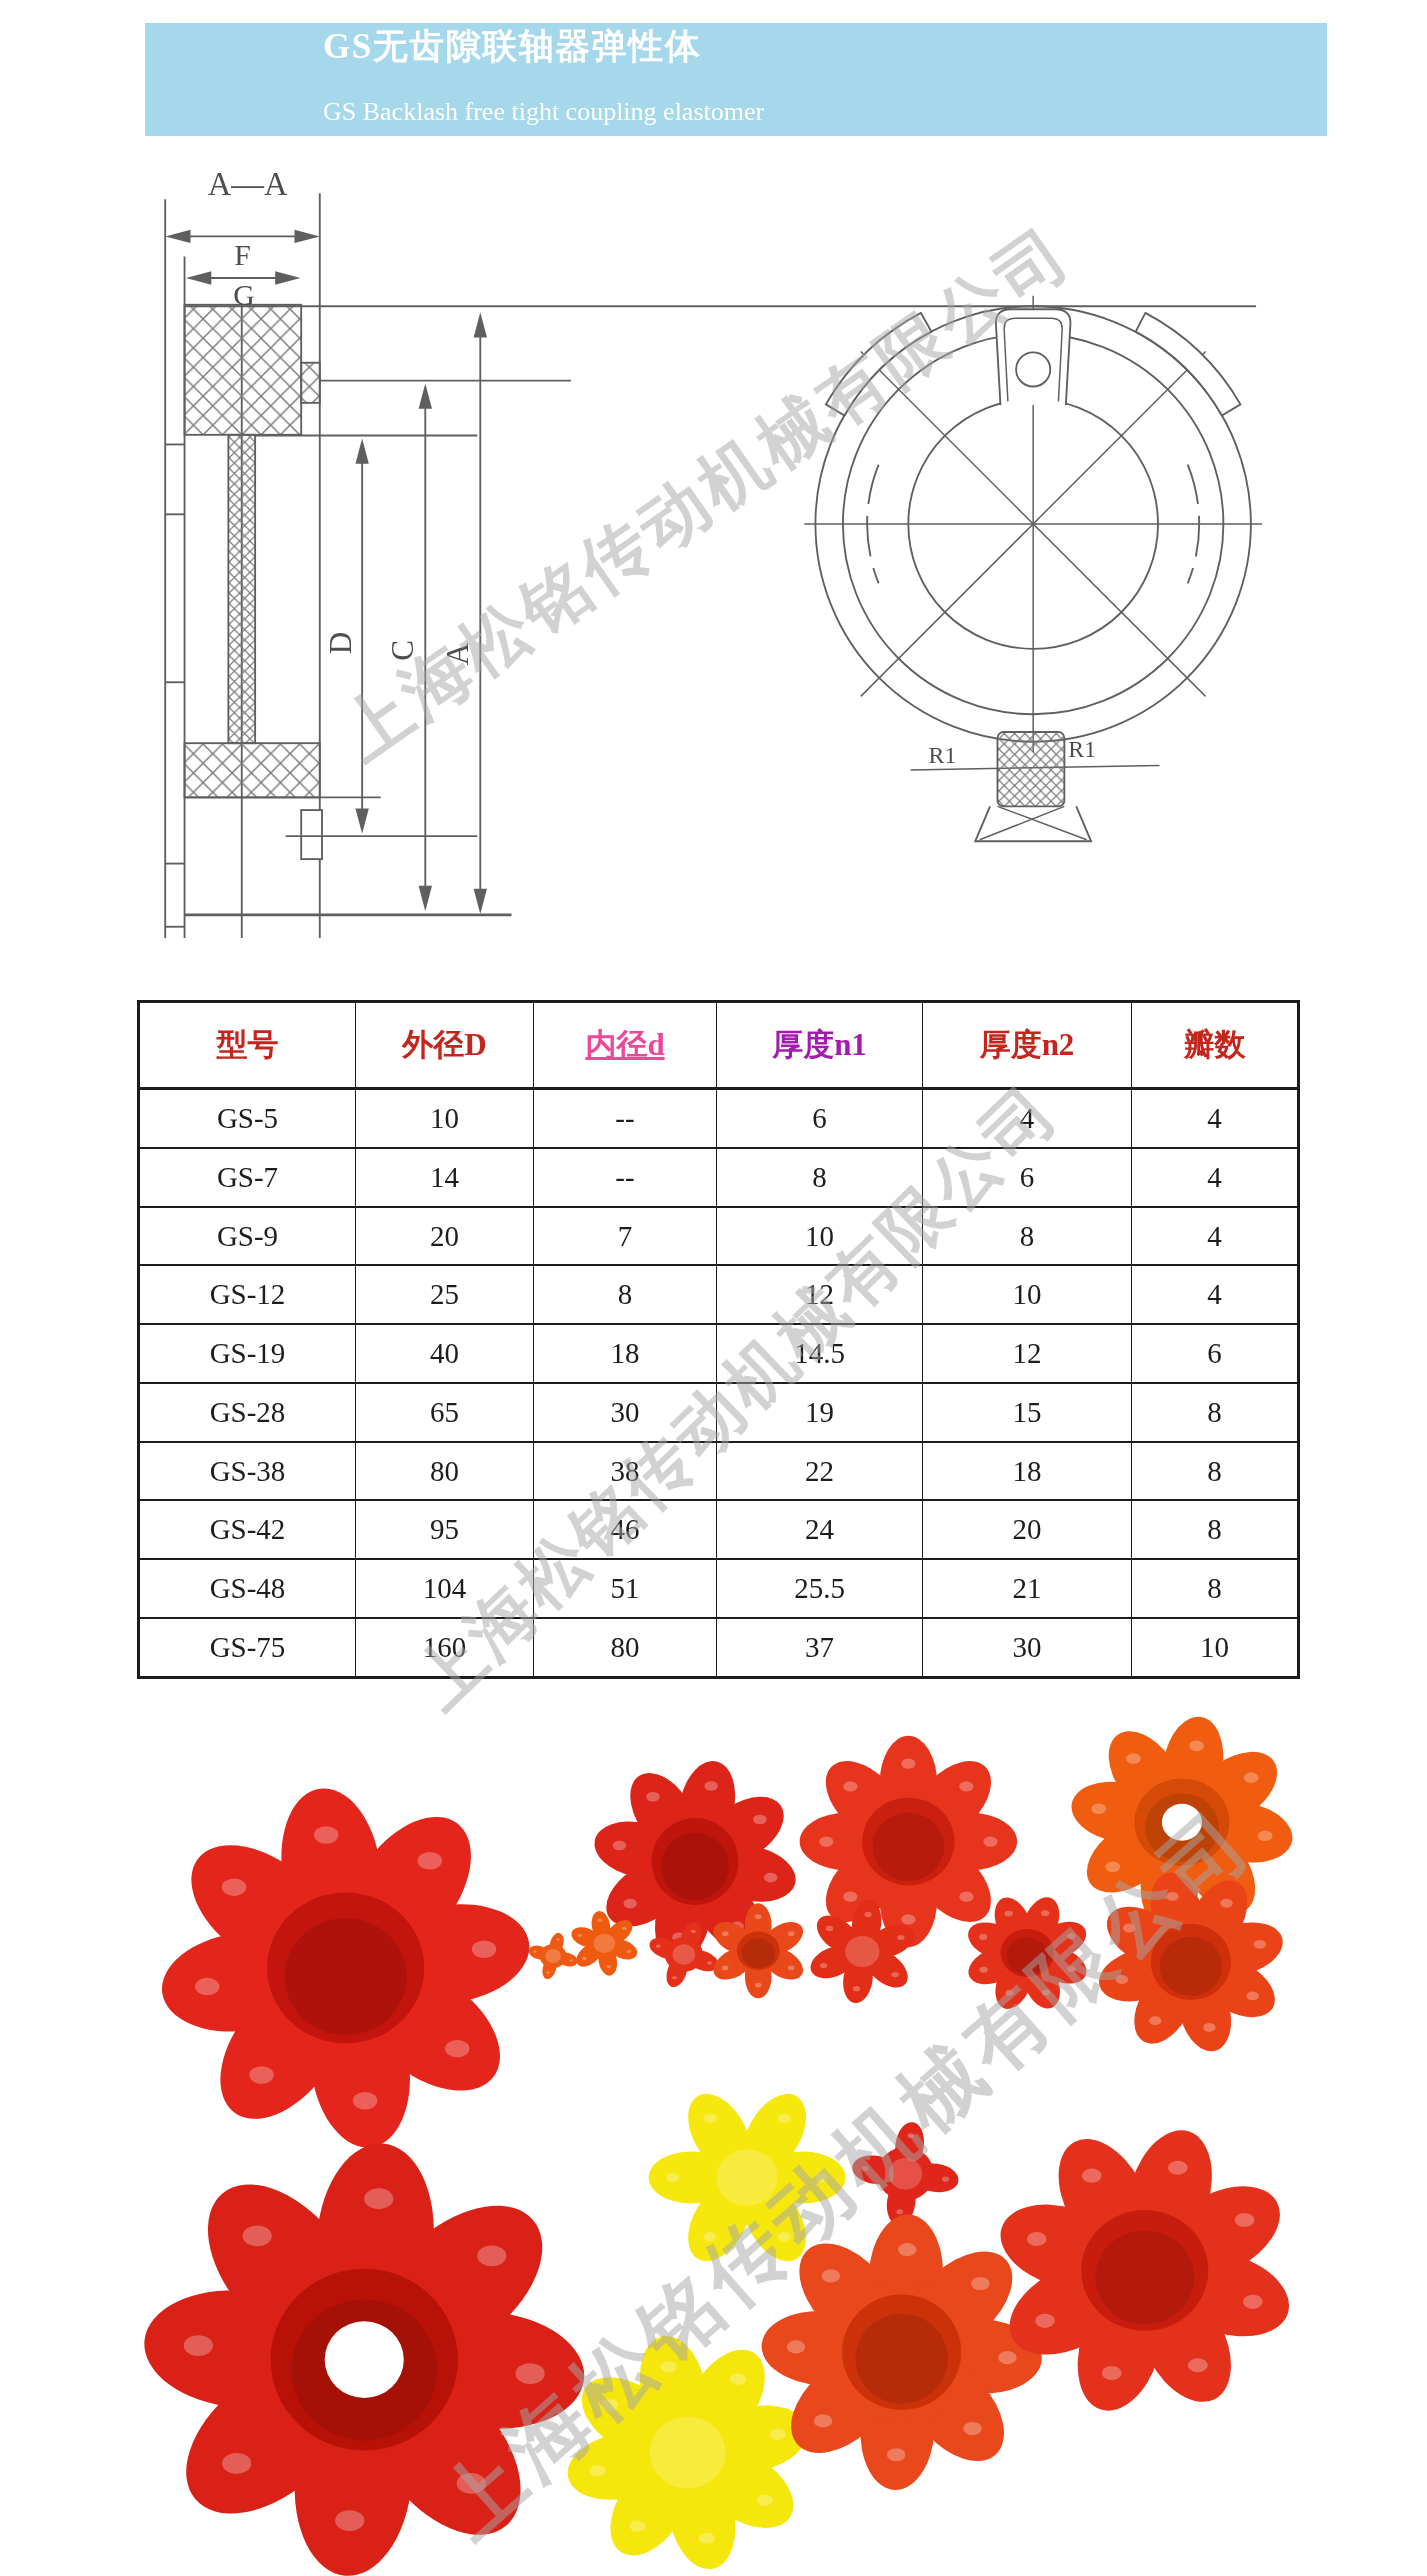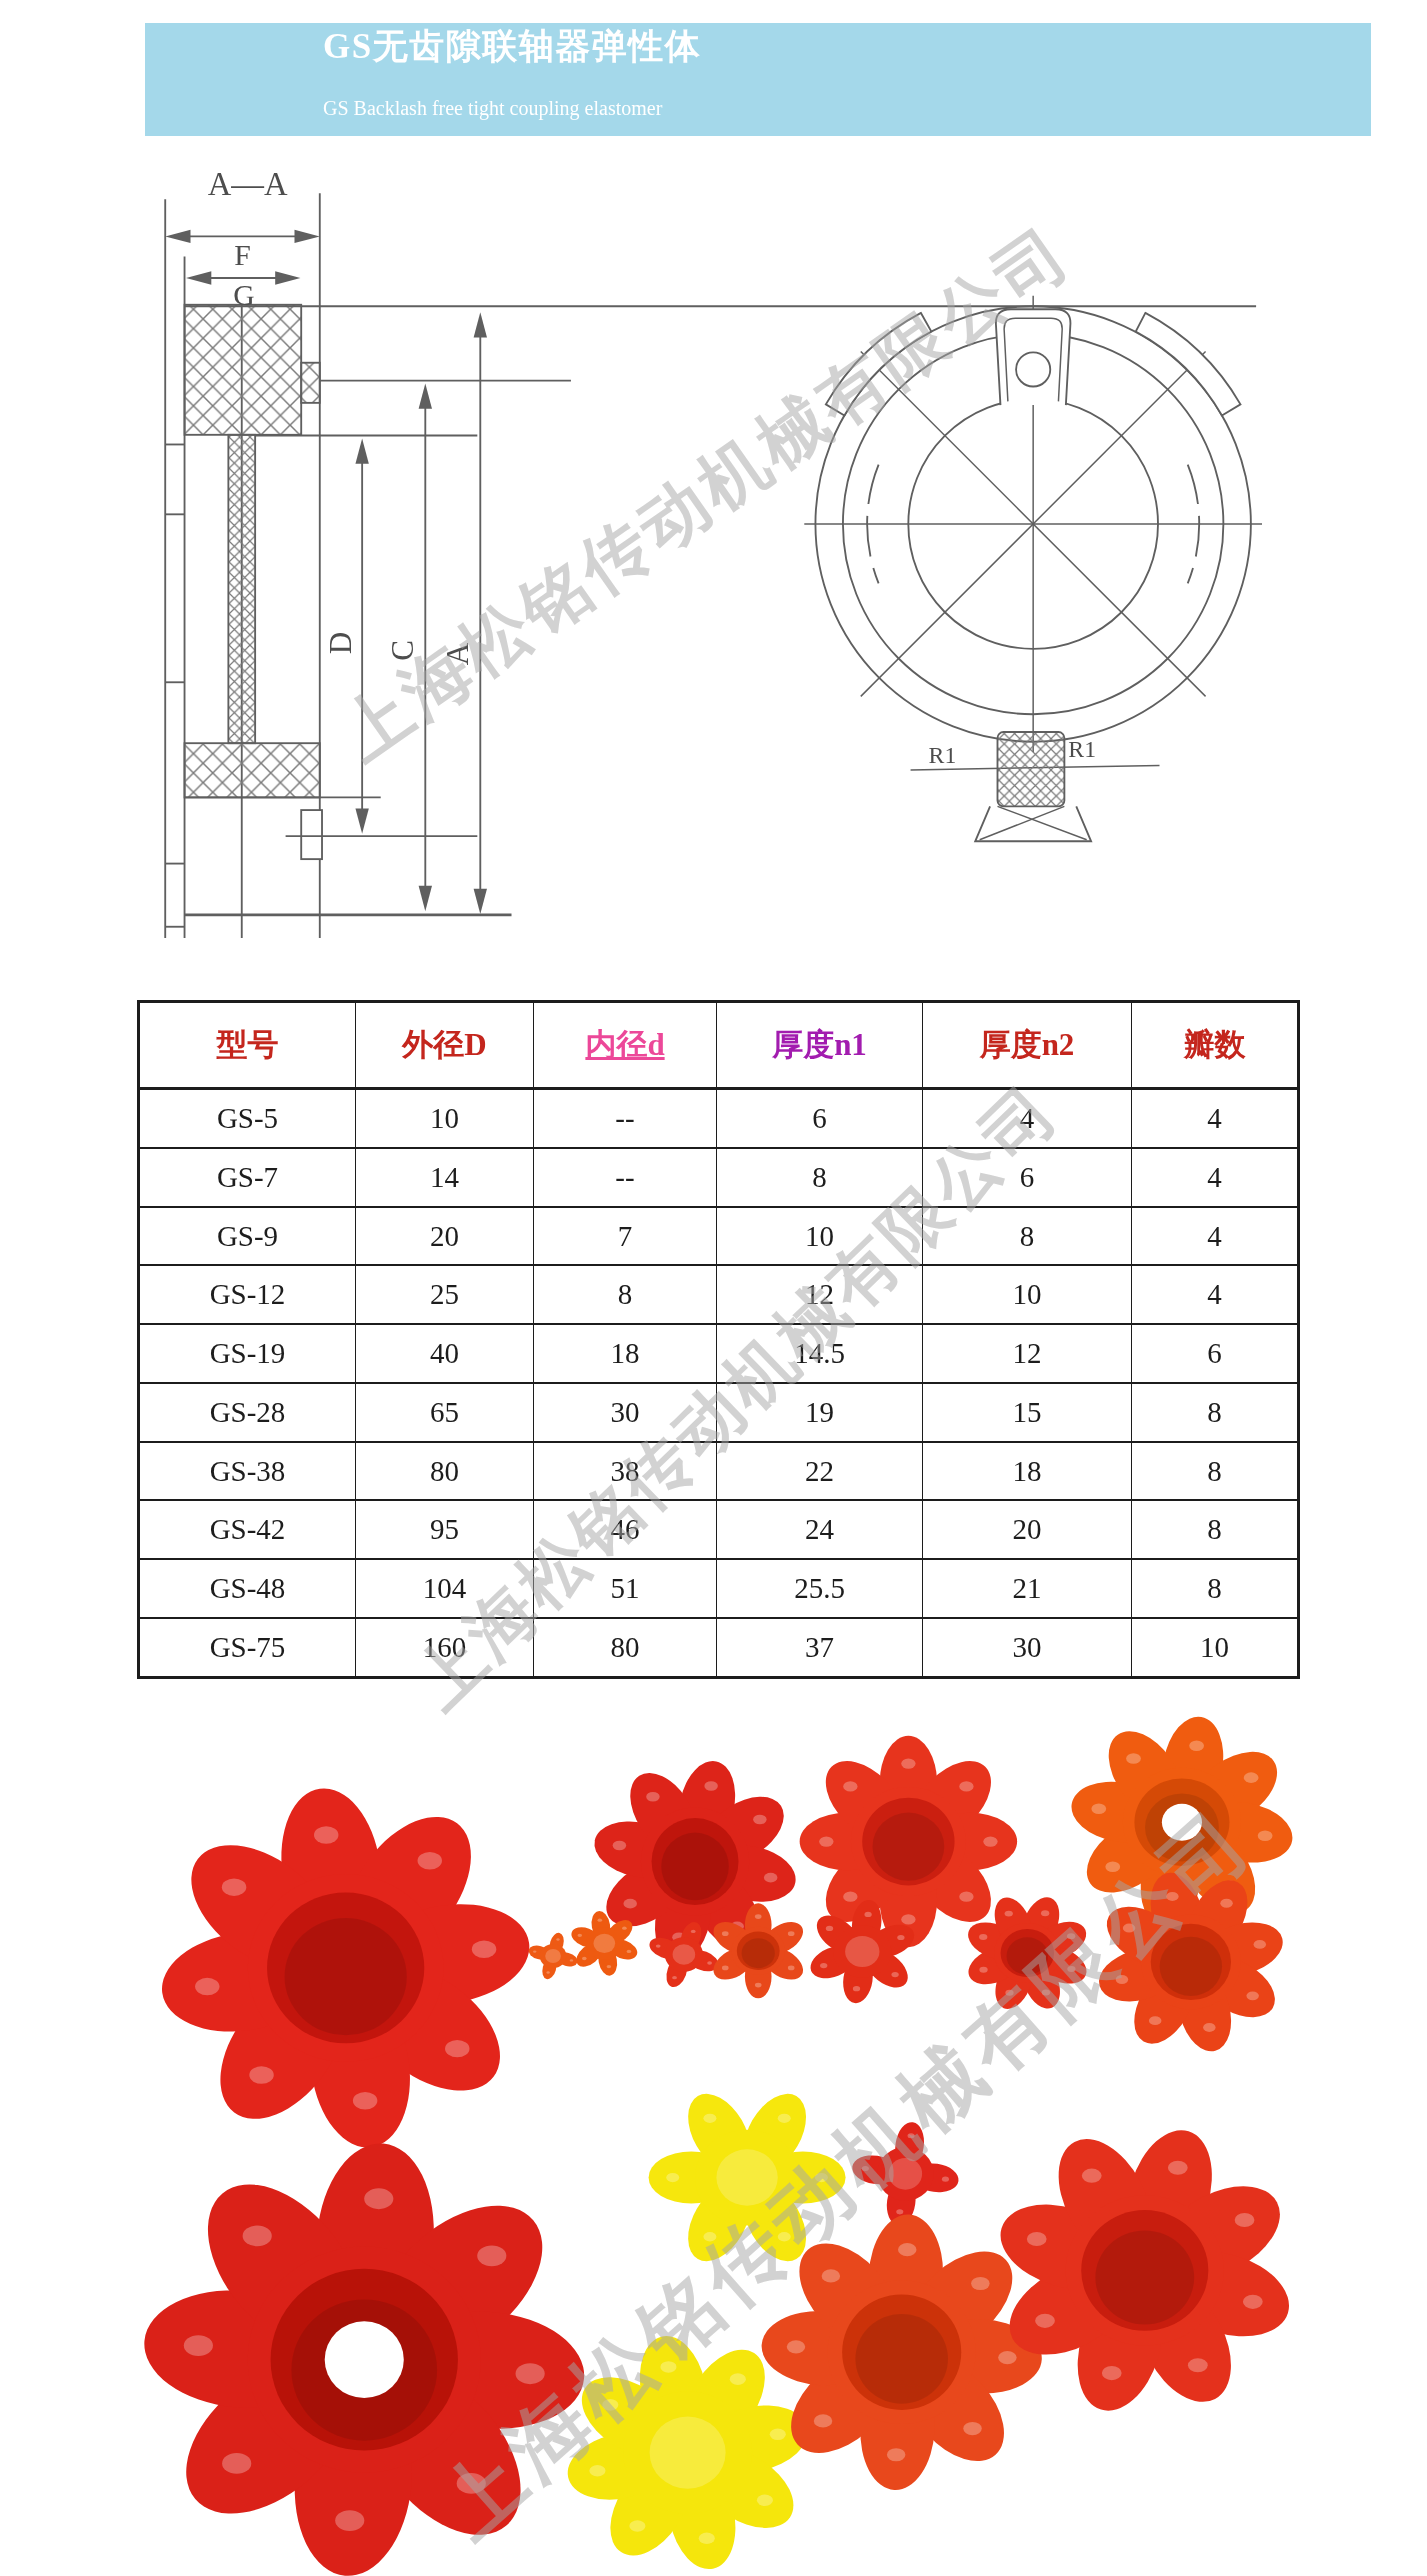--- a/index.html
+++ b/index.html
@@ -1,22 +1,22 @@
 <!DOCTYPE html>
 <html style="font-size:12px"><head>
 <meta charset="utf-8">
 <style>
   html,body{margin:0;padding:0;background:#fff;}
   .page{position:relative;width:1428px;height:2576px;background:#ffffff;overflow:hidden;
         font-family:"Liberation Serif","DejaVu Serif",serif;}
   
-  .header-band{position:absolute;left:145px;top:23px;width:1182px;height:113px;padding-left:44px;}
+  .header-band{position:absolute;left:145px;top:23px;width:1182px;height:113px;}
   .header-band h1{margin:0;position:absolute;left:178px;top:4.5px;font-size:35px;line-height:1.1;
         font-weight:bold;color:#ffffff;letter-spacing:1.5px;}
-  .header-band p{margin:0;position:absolute;left:178px;top:74px;font-size:20px;color:#ffffff;}
+  .header-band p{margin:0;position:absolute;left:178px;top:74px;font-size:26px;color:#ffffff;}
   
   .wm{position:absolute;white-space:nowrap;font-weight:bold;opacity:.5;z-index:6;pointer-events:none;}
   #wm1{left:706px;top:494px;font-size:68px;letter-spacing:4.5px;transform:translate(-50%,-50%) rotate(-35deg);}
   #wm2{left:736px;top:1397px;font-size:68px;letter-spacing:3.7px;transform:translate(-50%,-50%) rotate(-44deg);}
   #wm3{left:847px;top:2174px;font-size:80px;letter-spacing:7.4px;transform:translate(-50%,-50%) rotate(-41.5deg);}
   
   #drawings{position:absolute;left:0;top:145px;z-index:1;}
   #drawings text{font-family:"Liberation Serif","DejaVu Serif",serif;fill:#4d4d4d;}
   
   table.spec{position:absolute;left:137px;top:1000px;width:1160px;height:679px;z-index:2;

